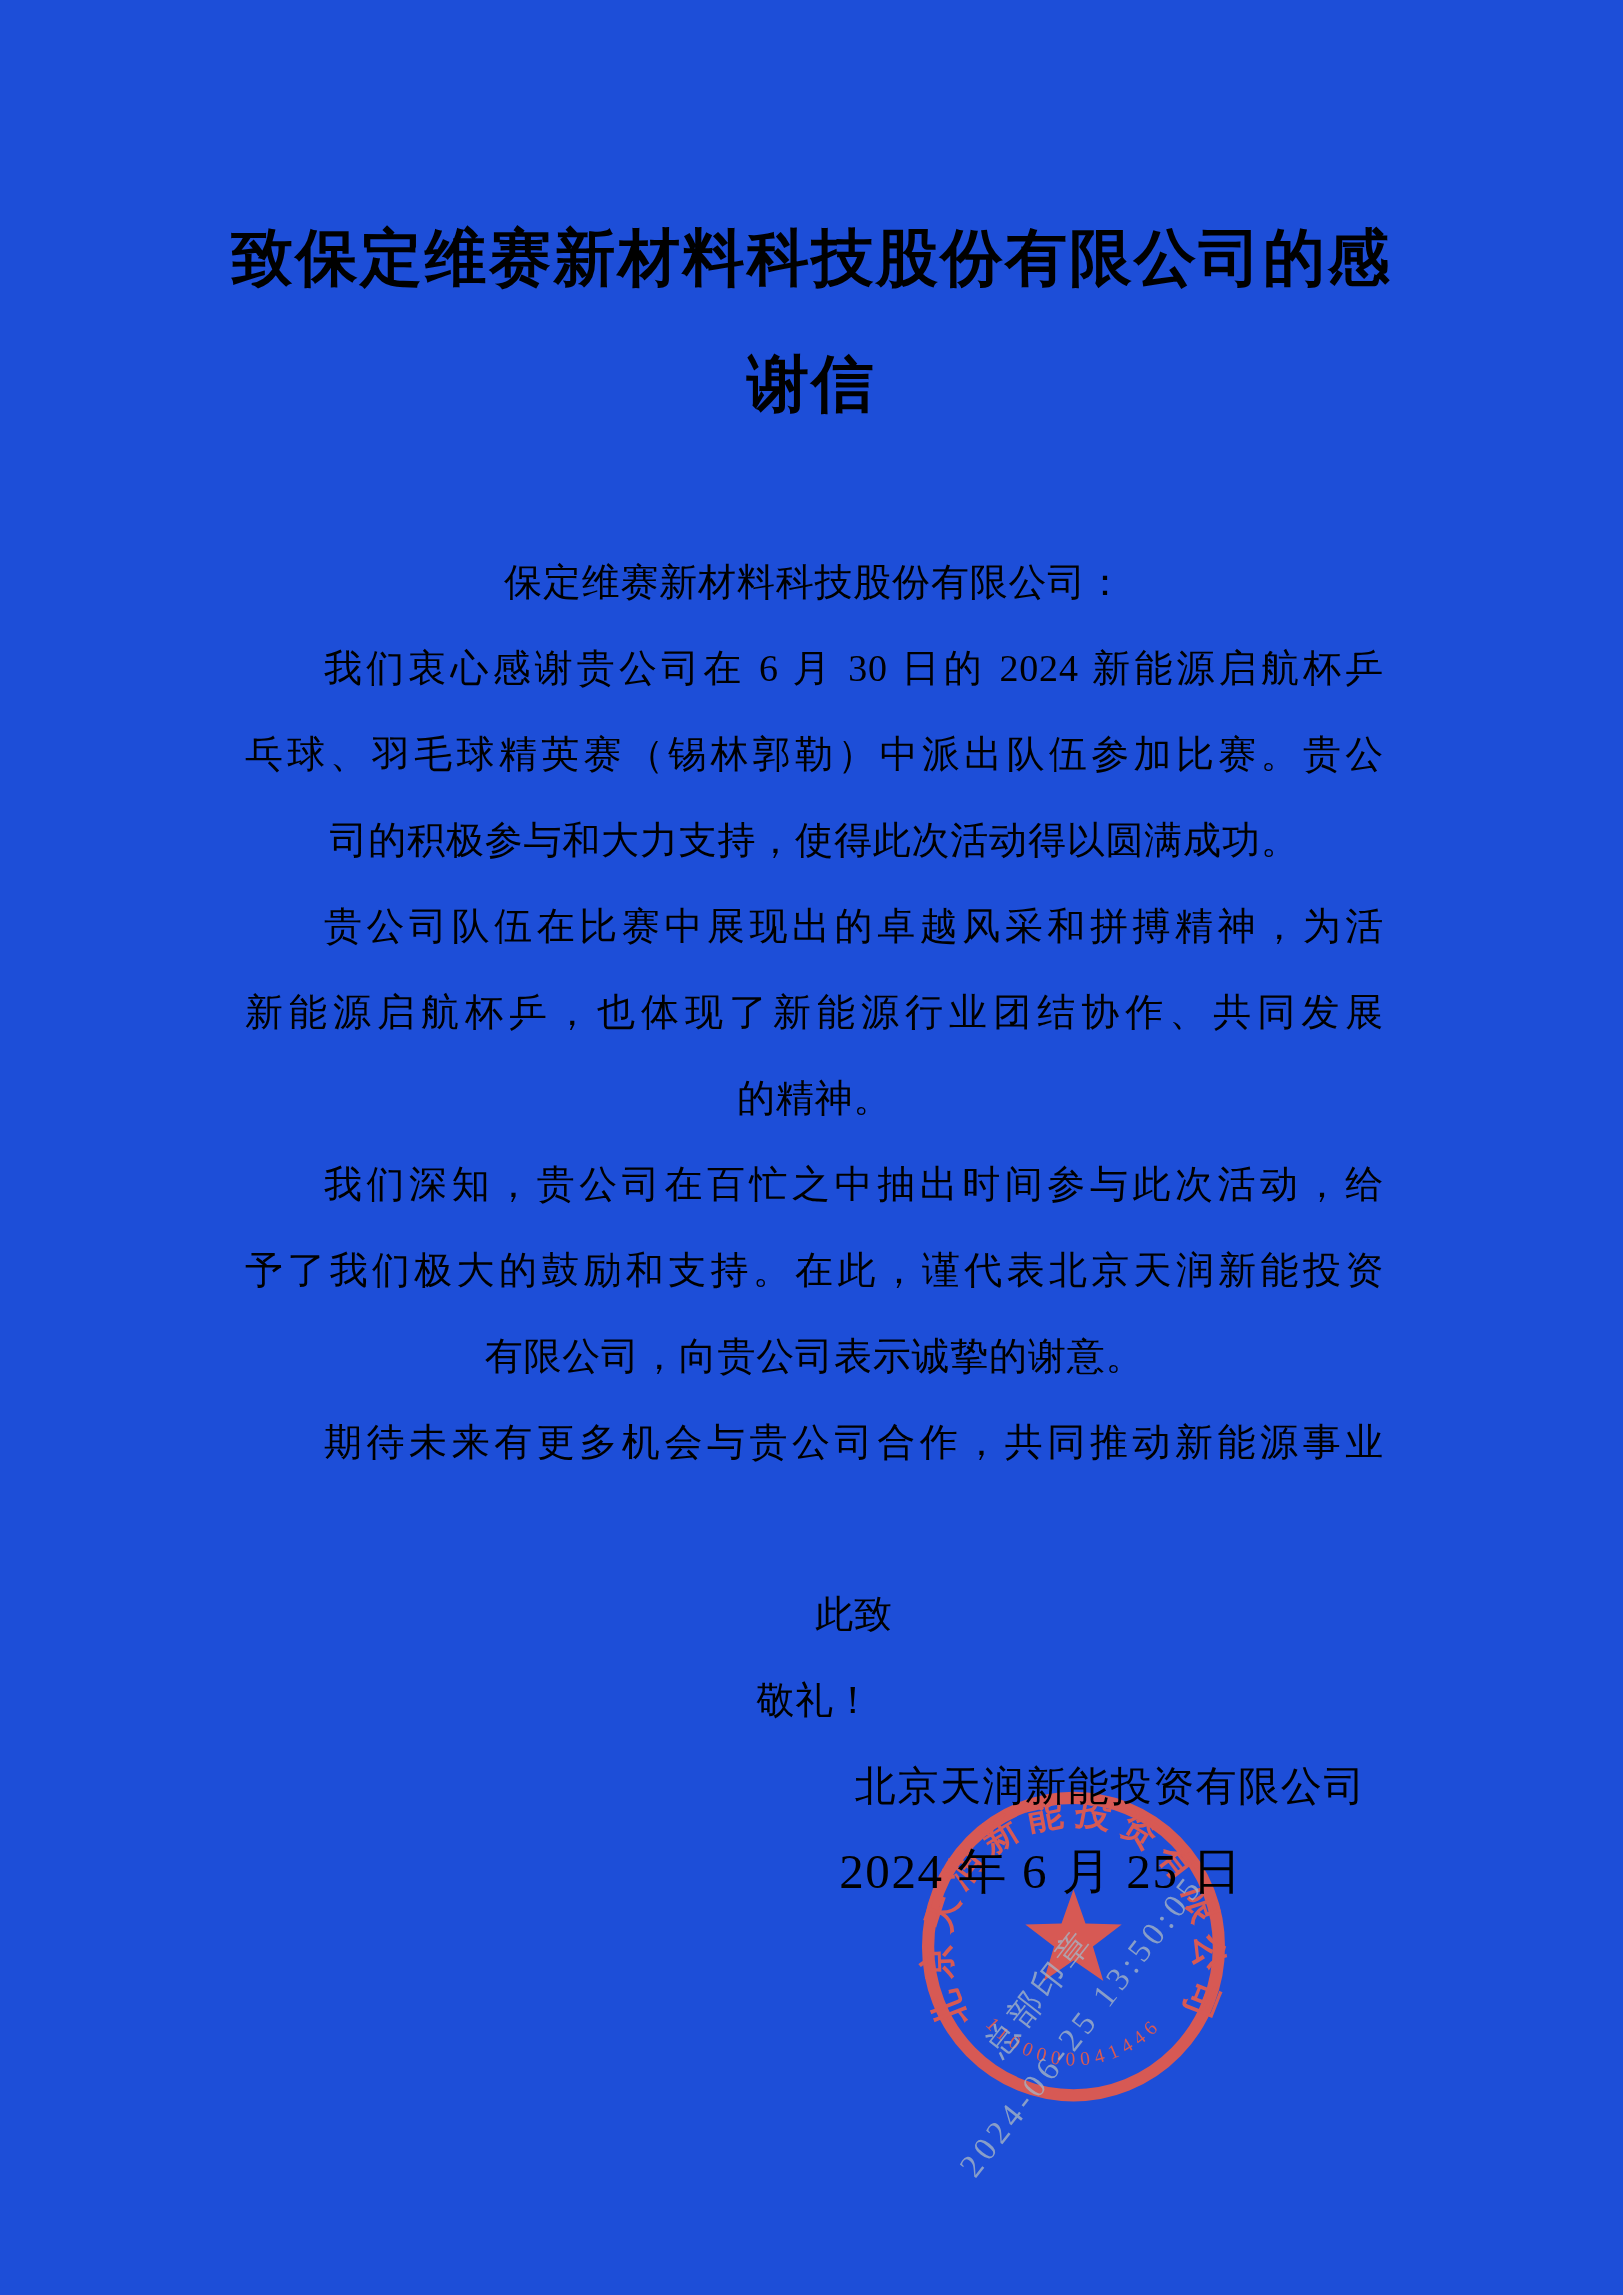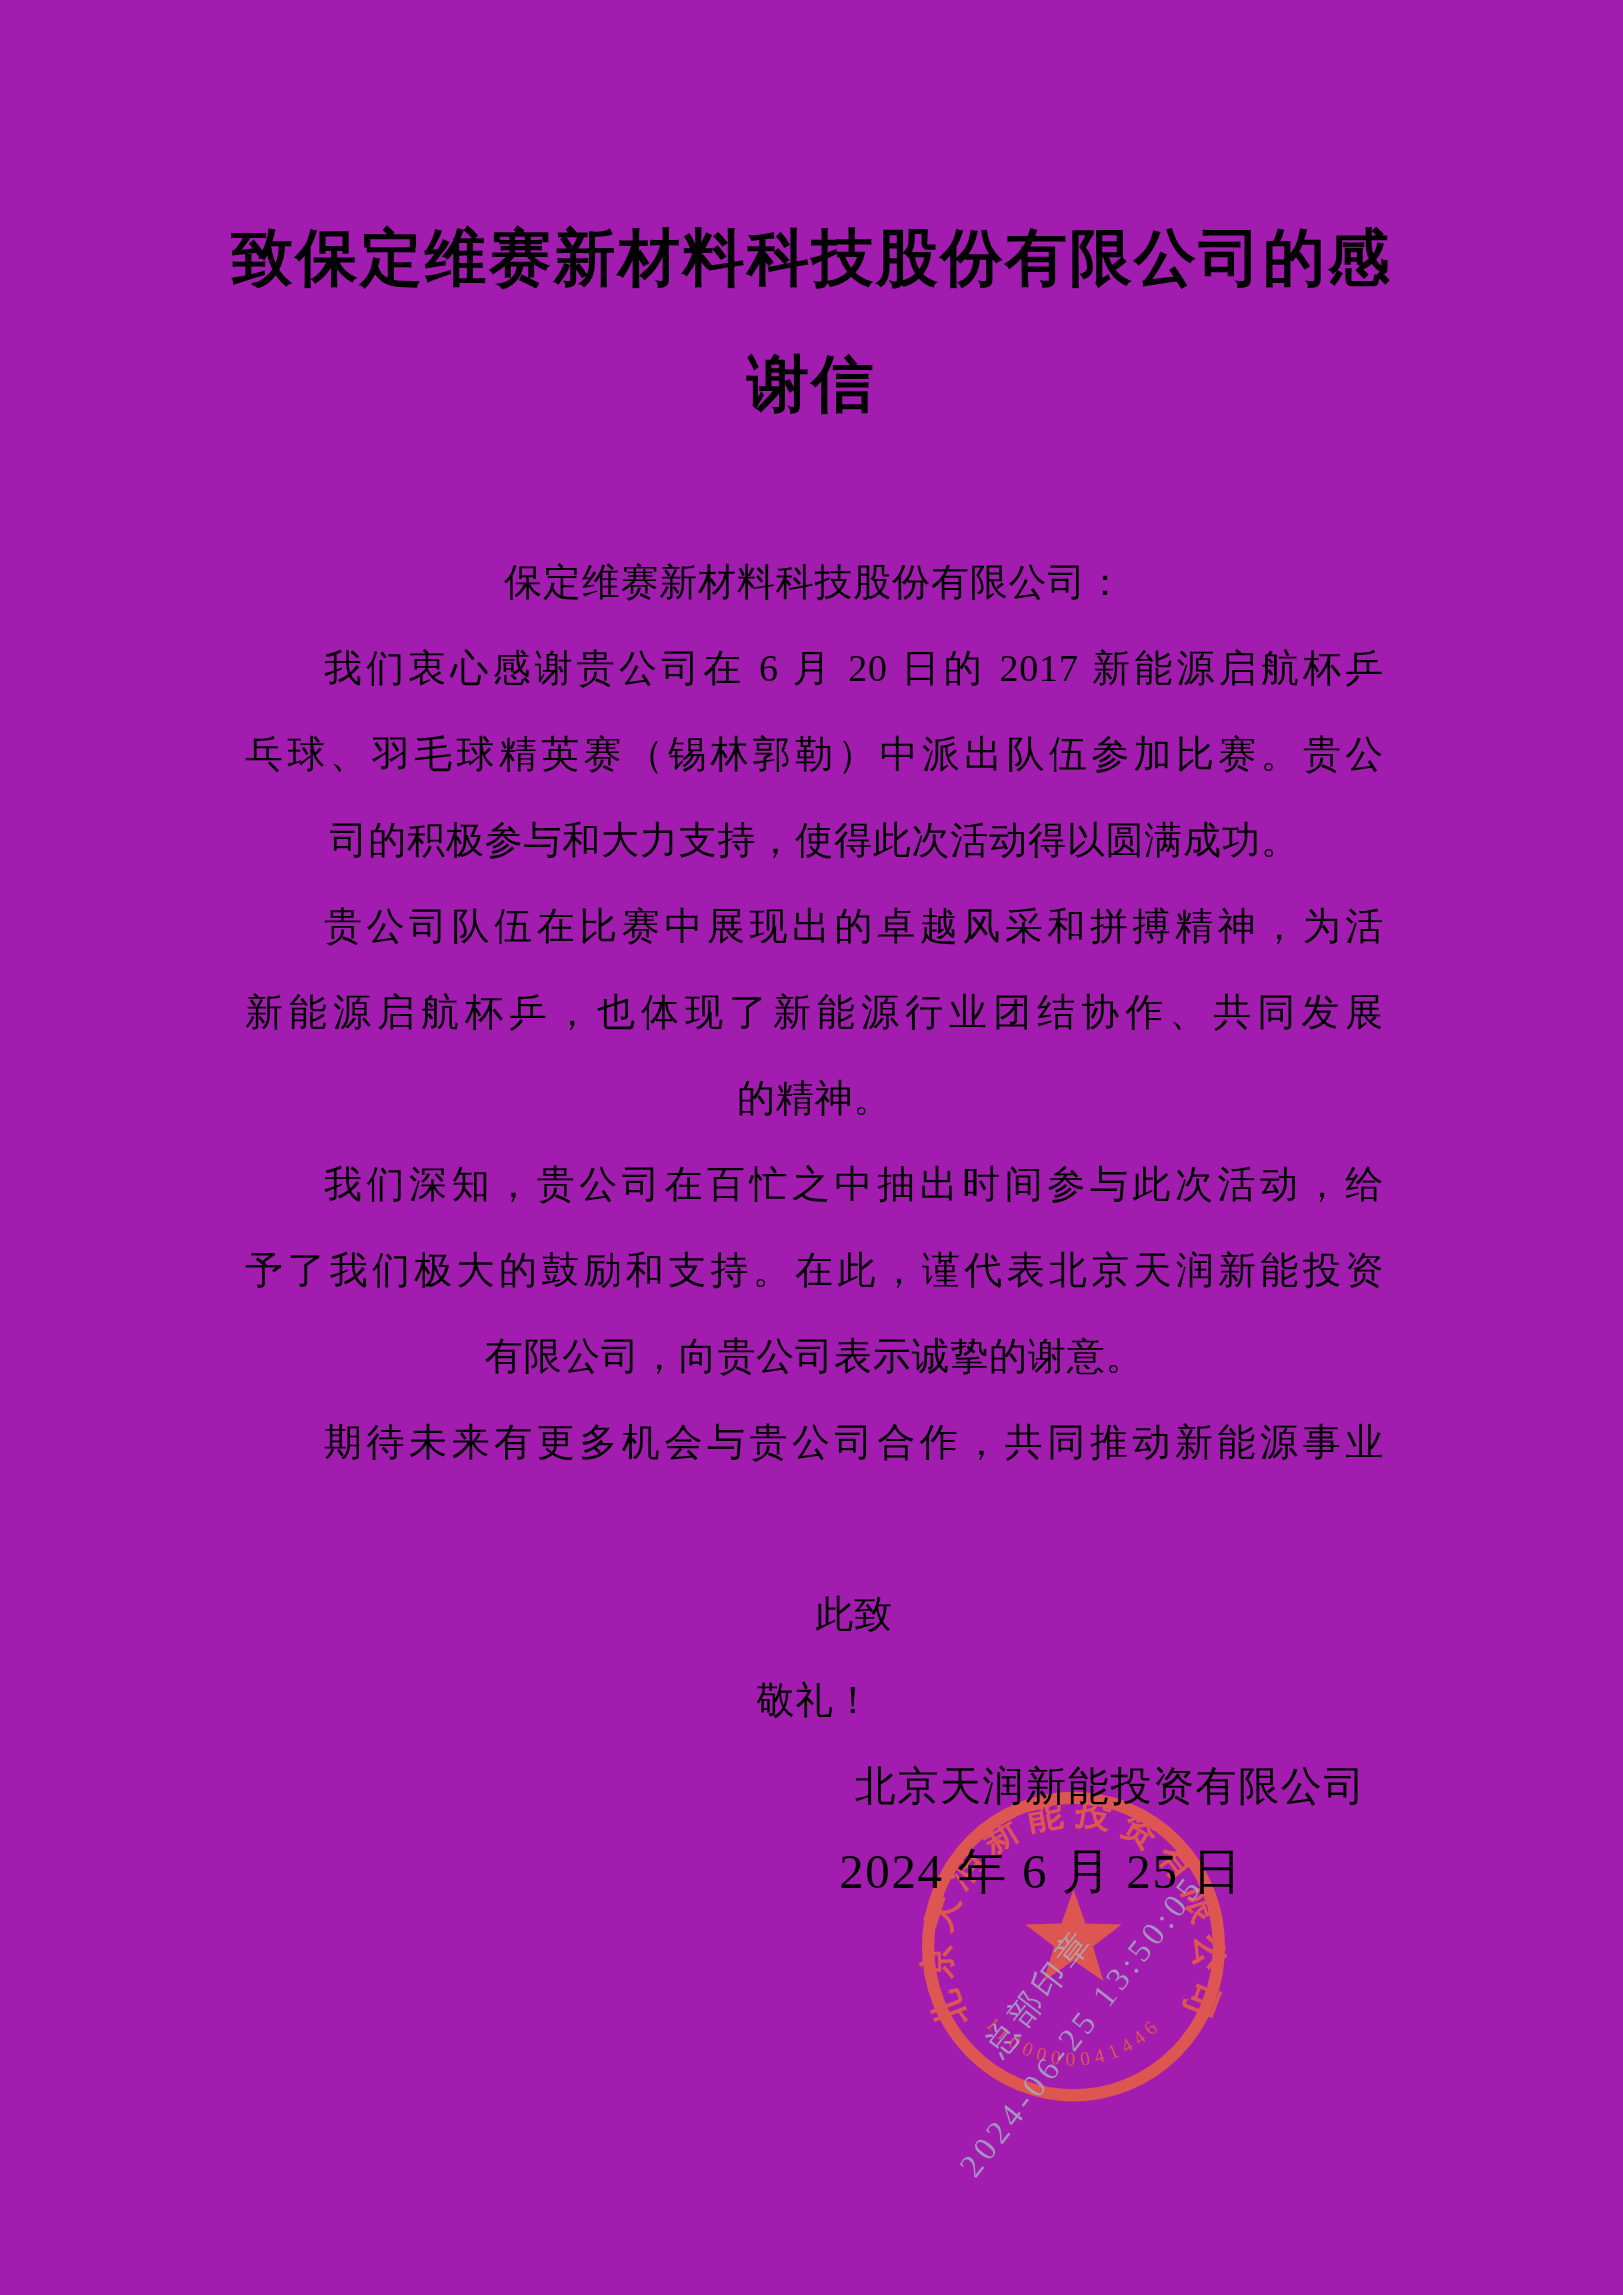--- a/index.html
+++ b/index.html
@@ -4,21 +4,21 @@
 <style>
   html,body{margin:0;padding:0;}
   body{
     width:1623px;height:2295px;
     background:#ffffff;
     font-family:"Liberation Serif","DejaVu Serif",serif;
     color:#000;
     position:relative;
     overflow:hidden;
   }
-  .page{position:absolute;inset:0;background:#a21caf;}
+  .page{position:absolute;inset:0;background:#1d4ed8;}
   
   .title{
     position:absolute;top:195px;left:0;width:100%;
     text-align:center;
     font-size:62px;font-weight:bold;
     line-height:126px;letter-spacing:2.5px;
     z-index:3;
   }
   
   .letter{
@@ -53,21 +53,21 @@
 
 <div class="page">
 
   <div class="title">
     <div>致保定维赛新材料科技股份有限公司的感</div>
     <div>谢信</div>
   </div>
 
   <div class="letter">
     <div class="ln">保定维赛新材料科技股份有限公司：</div>
-    <div class="ln indent fill">我们衷心感谢贵公司在 6 月 20 日的 2017 新能源启航杯乒</div>
+    <div class="ln indent fill">我们衷心感谢贵公司在 6 月 30 日的 2024 新能源启航杯乒</div>
     <div class="ln fill">乓球、羽毛球精英赛（锡林郭勒）中派出队伍参加比赛。贵公</div>
     <div class="ln">司的积极参与和大力支持，使得此次活动得以圆满成功。</div>
     <div class="ln indent fill">贵公司队伍在比赛中展现出的卓越风采和拼搏精神，为活</div>
     <div class="ln fill">新能源启航杯乒，也体现了新能源行业团结协作、共同发展</div>
     <div class="ln">的精神。</div>
     <div class="ln indent fill">我们深知，贵公司在百忙之中抽出时间参与此次活动，给</div>
     <div class="ln fill">予了我们极大的鼓励和支持。在此，谨代表北京天润新能投资</div>
     <div class="ln">有限公司，向贵公司表示诚挚的谢意。</div>
     <div class="ln indent fill">期待未来有更多机会与贵公司合作，共同推动新能源事业</div>
     <div class="ln indent gap">此致</div>

